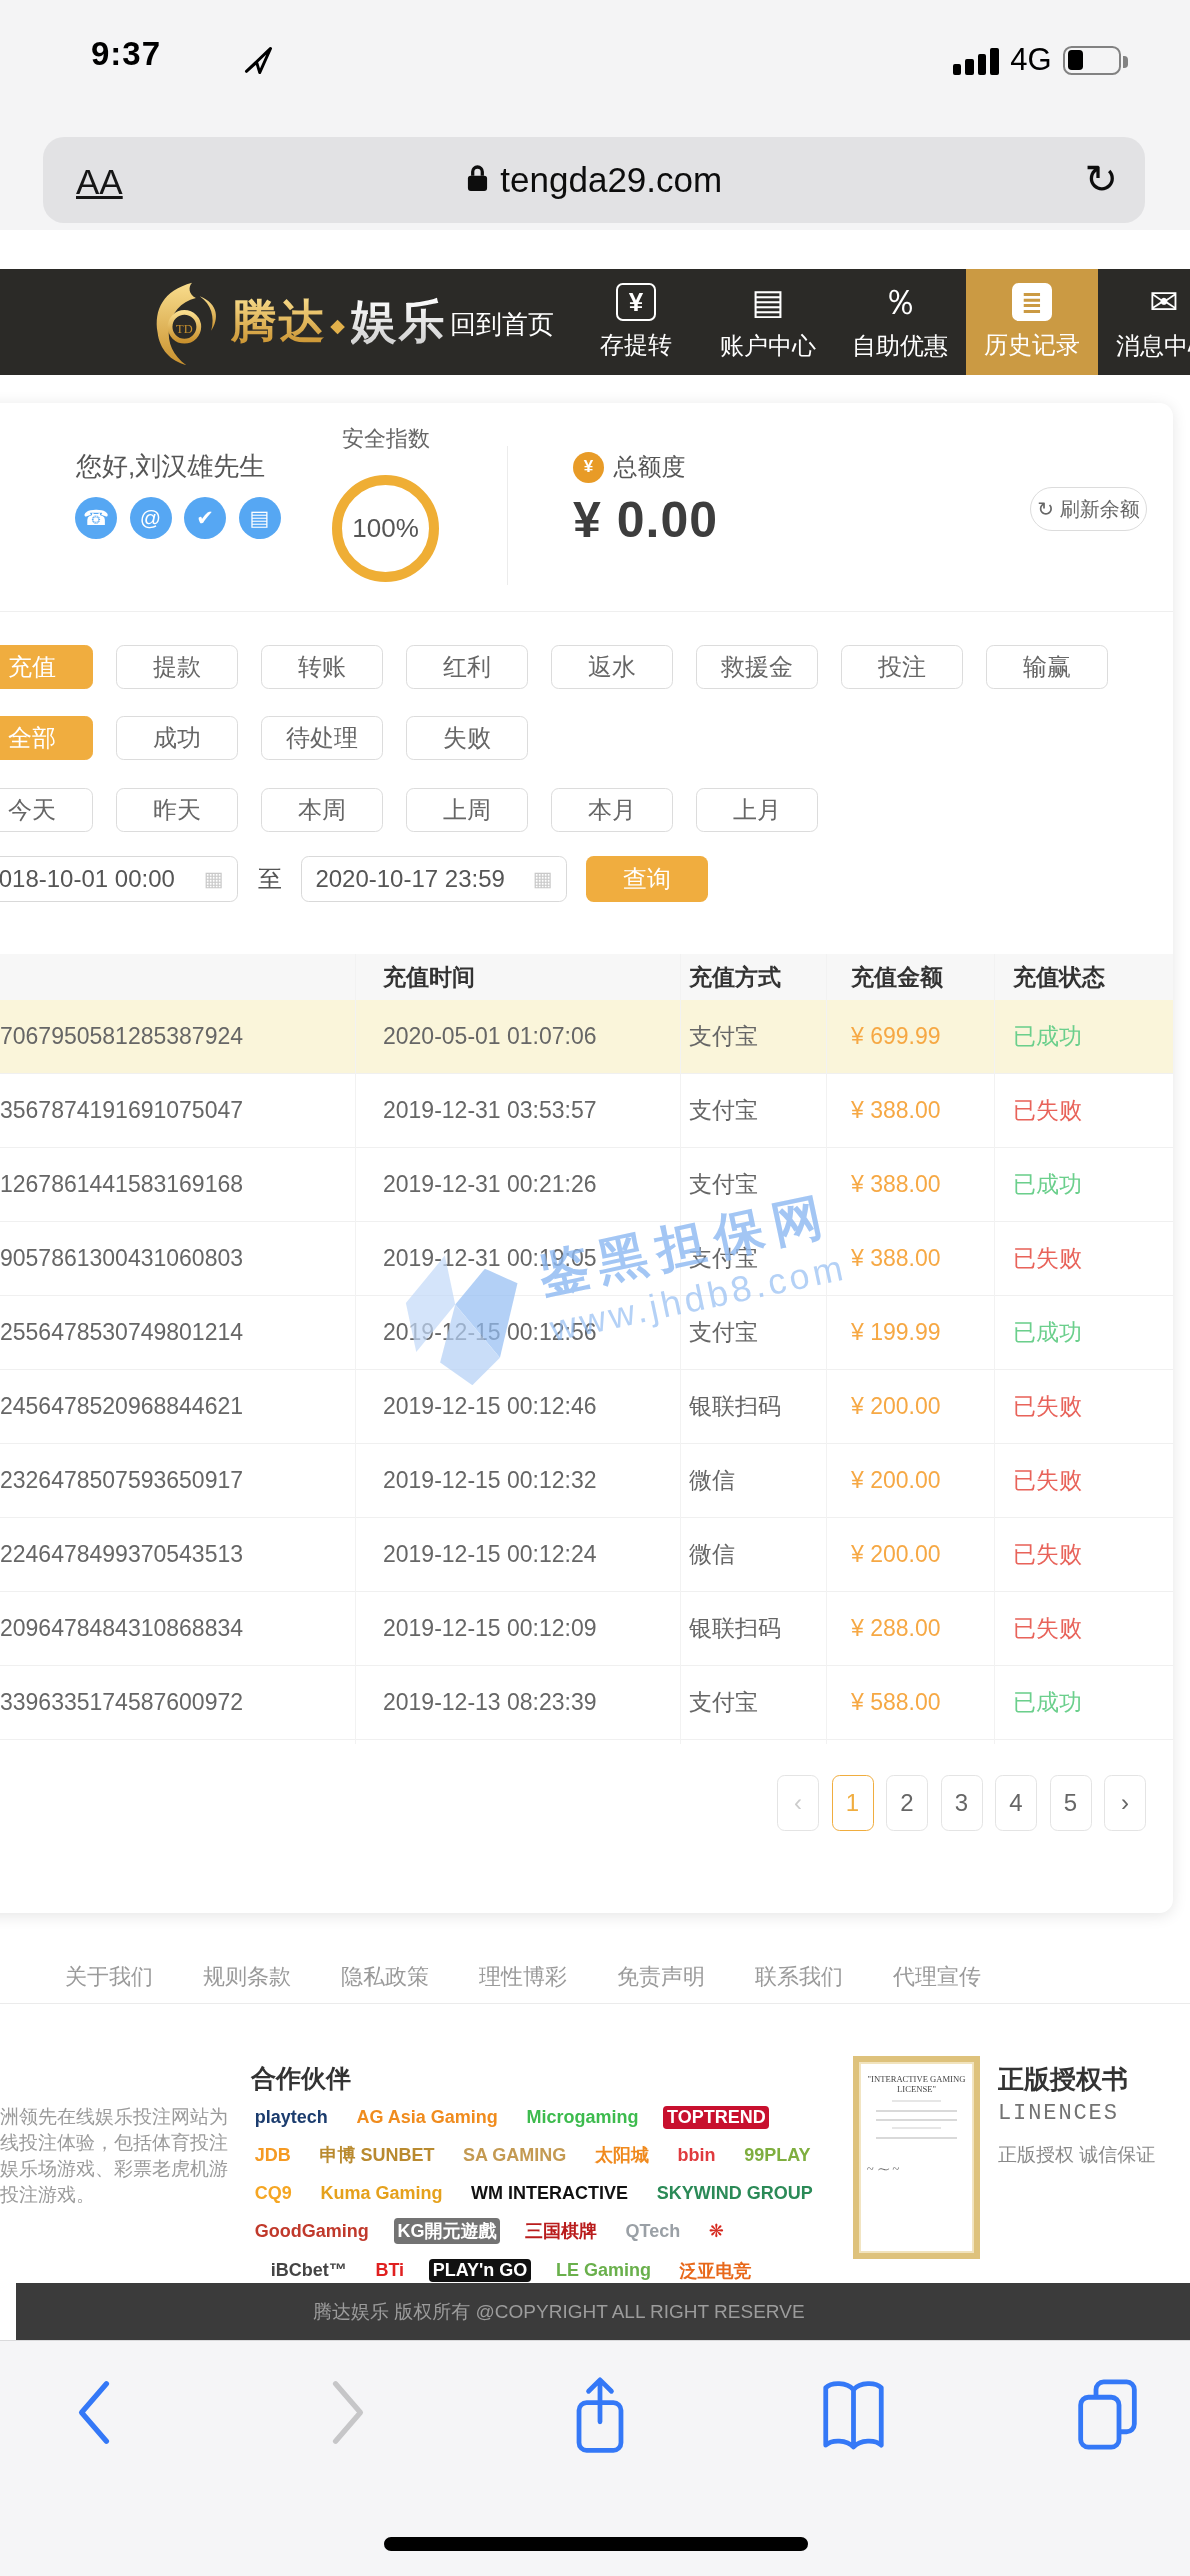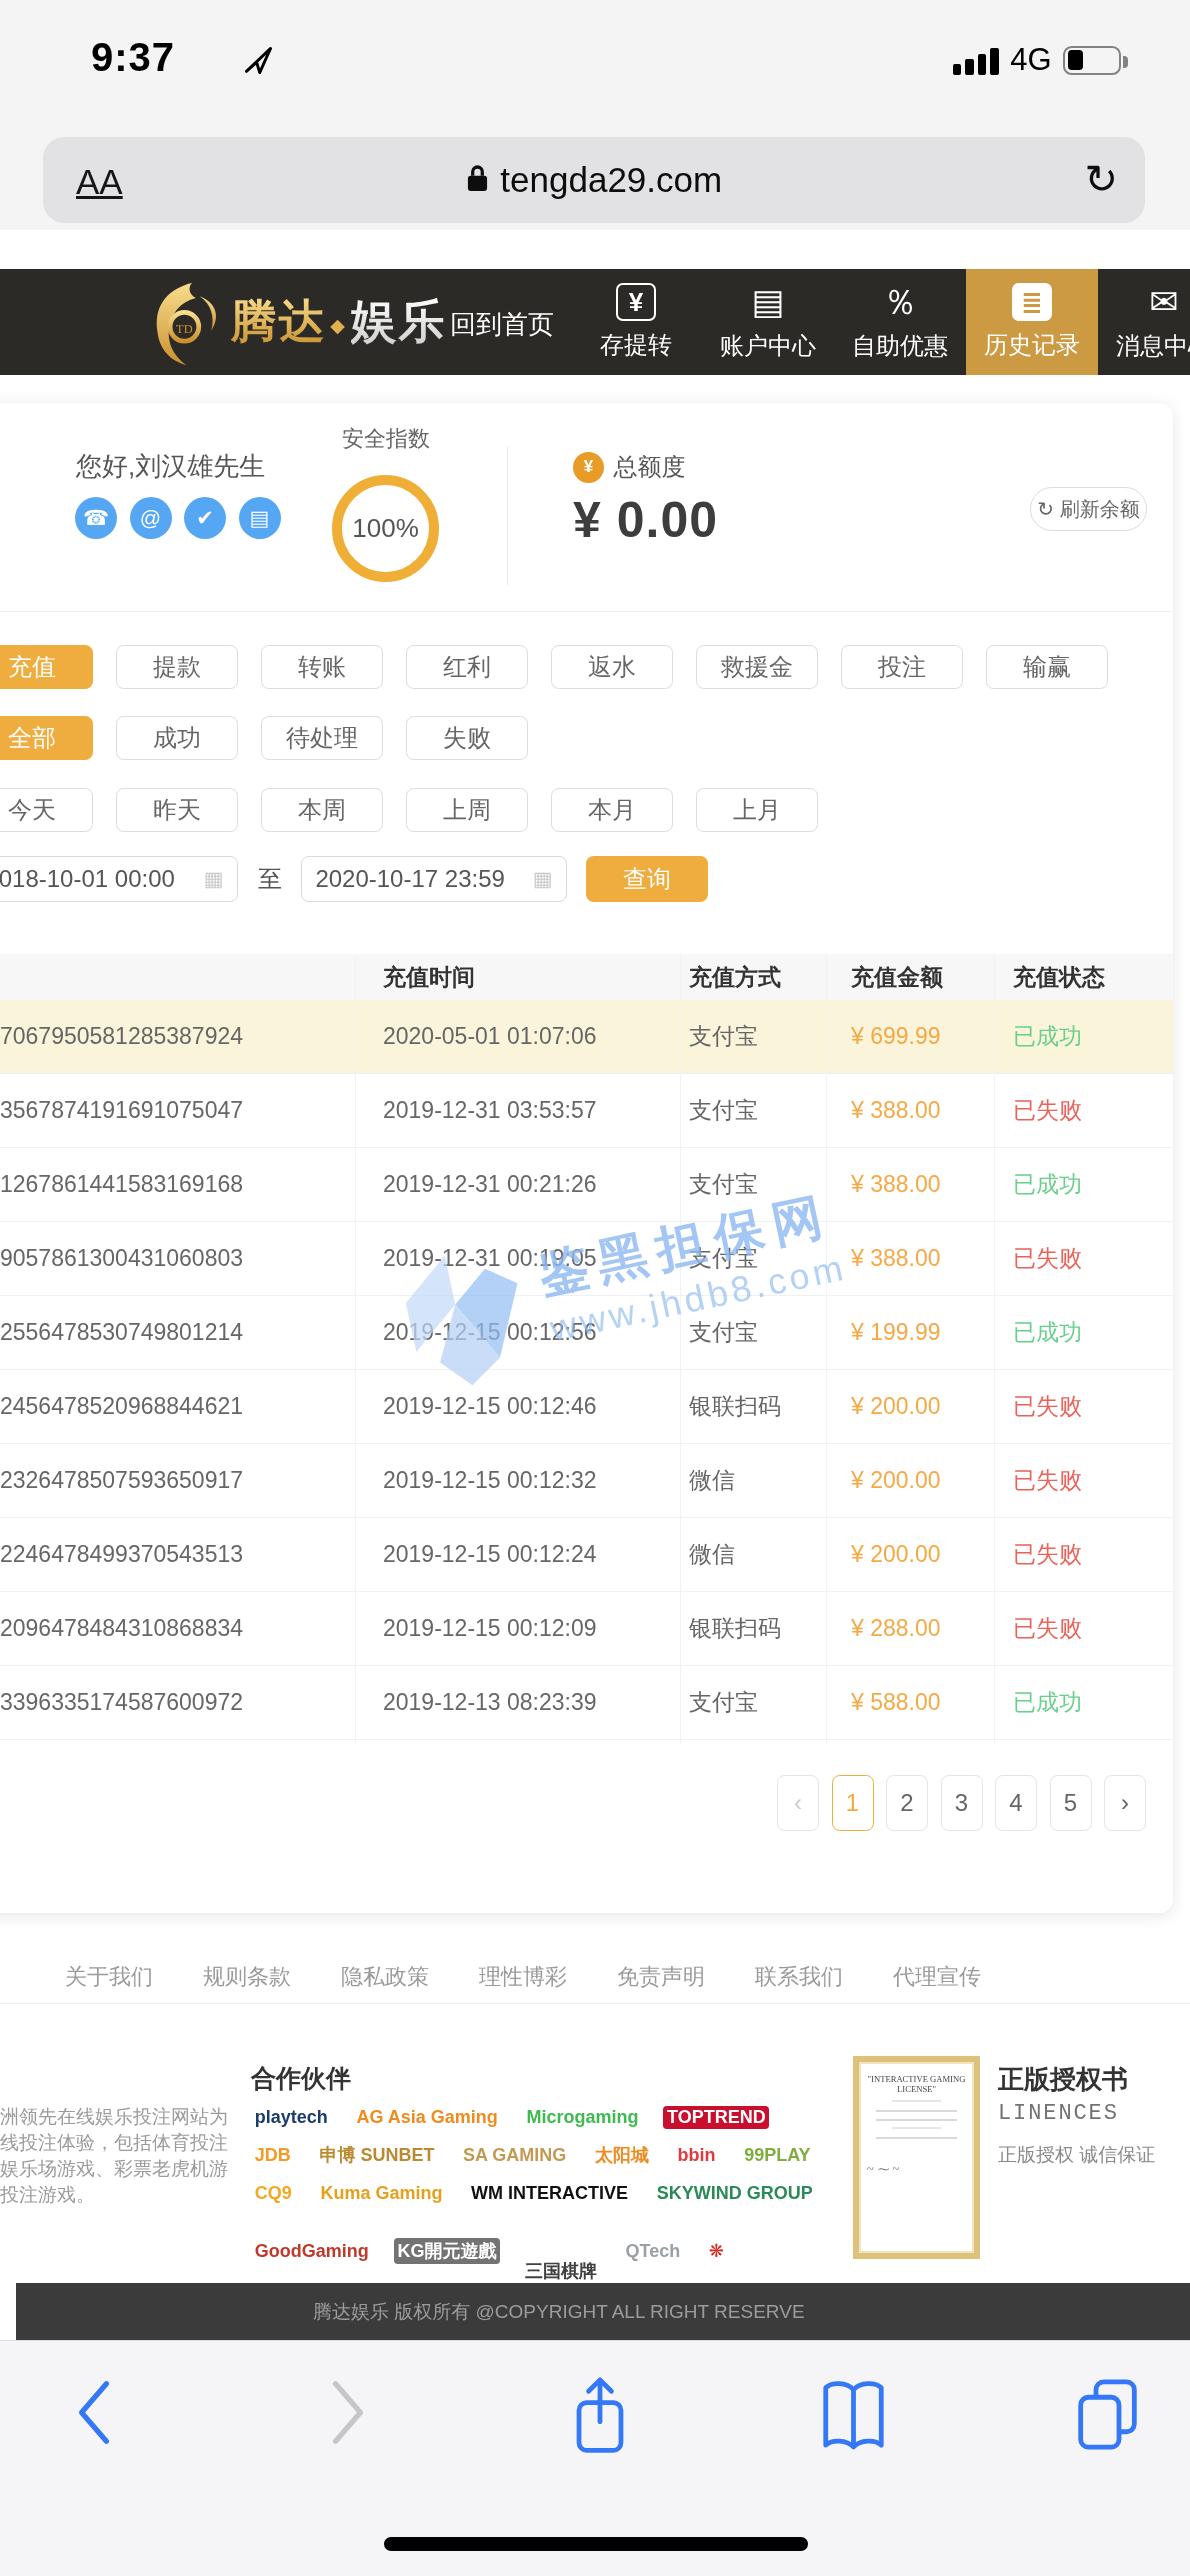--- a/index.html
+++ b/index.html
@@ -2,21 +2,21 @@
 <html><head>
 <meta charset="utf-8">
 <style>
   * { margin:0; padding:0; box-sizing:border-box; }
   html,body { width:1190px; height:2576px; overflow:hidden; background:#fff;
     font-family:"Liberation Sans","DejaVu Sans",sans-serif; }
   .phone { position:relative; width:1190px; height:2576px; background:#f4f4f5; overflow:hidden; }
 
   
   .statusbar { position:absolute; left:0; top:0; width:1190px; height:96px; }
-  .sb-time { position:absolute; left:91px; top:35px; font-size:40px; font-weight:bold; color:#000; letter-spacing:1px; }
+  .sb-time { position:absolute; left:91px; top:35px; font-size:33px; font-weight:bold; color:#000; letter-spacing:1px; }
   .sb-loc { position:absolute; left:244px; top:46px; }
   .sb-right { position:absolute; right:69px; top:42px; display:flex; align-items:center; gap:11.5px; }
   .sig { display:flex; align-items:flex-end; gap:3.8px; height:29px; }
   .sig i { display:block; width:8.6px; background:#000; border-radius:1.9px; }
   .sb-net { font-size:31px; color:#000; }
   .batt { position:relative; width:58px; height:29px; border:2.9px solid #828282; border-radius:8.6px; }
   .batt .fill { position:absolute; left:2.9px; top:2.9px; bottom:2.9px; width:15.3px; background:#000; border-radius:3.8px; }
   .batt:after { content:""; position:absolute; right:-8.6px; top:8.6px; width:4.8px; height:11.5px; background:#828282; border-radius:0 3.8px 3.8px 0; }
 
   
@@ -441,21 +441,21 @@
         <span class="logo-chip" style="color: rgb(196, 154, 82);">SA GAMING</span>
         <span class="logo-chip" style="color: rgb(240, 138, 30);">太阳城</span>
         <span class="logo-chip" style="color: rgb(224, 58, 62);">bbin</span>
         <span class="logo-chip" style="color: rgb(127, 174, 63);">99PLAY</span>
         <span class="logo-chip" style="color: rgb(245, 166, 35);">CQ9</span>
         <span class="logo-chip" style="color: rgb(229, 161, 28);">Kuma Gaming</span>
         <span class="logo-chip" style="color: rgb(17, 17, 17);">WM INTERACTIVE</span>
         <span class="logo-chip" style="color: rgb(43, 138, 87);">SKYWIND GROUP</span>
         <span class="logo-chip" style="color: rgb(192, 57, 43);">GoodGaming</span>
         <span class="logo-chip" style="color: rgb(255, 255, 255); background-color: #737373;">KG開元遊戲</span>
-        <span class="logo-chip" style="color: #404040; margin-top: 40px;">三国棋牌</span>
+        <span class="logo-chip" style="color: #b91c1c;">三国棋牌</span>
         <span class="logo-chip" style="color: rgb(154, 160, 166);">QTech</span>
         <span class="logo-chip" style="color: rgb(214, 40, 30);">❋</span>
         <span class="logo-chip" style="color: rgb(68, 68, 68); margin-left: 16px;">iBCbet™</span>
         <span class="logo-chip" style="color: rgb(224, 32, 32);">BTi</span>
         <span class="logo-chip" style="color: rgb(255, 255, 255); background-color: rgb(17, 17, 17);">PLAY'n GO</span>
         <span class="logo-chip" style="color: rgb(106, 176, 76);">LE Gaming</span>
         <span class="logo-chip" style="color: rgb(232, 104, 26);">泛亚电竞</span>
       </div>
     <div class="cert">
       <div class="cert-title">"INTERACTIVE GAMING LICENSE"</div>

